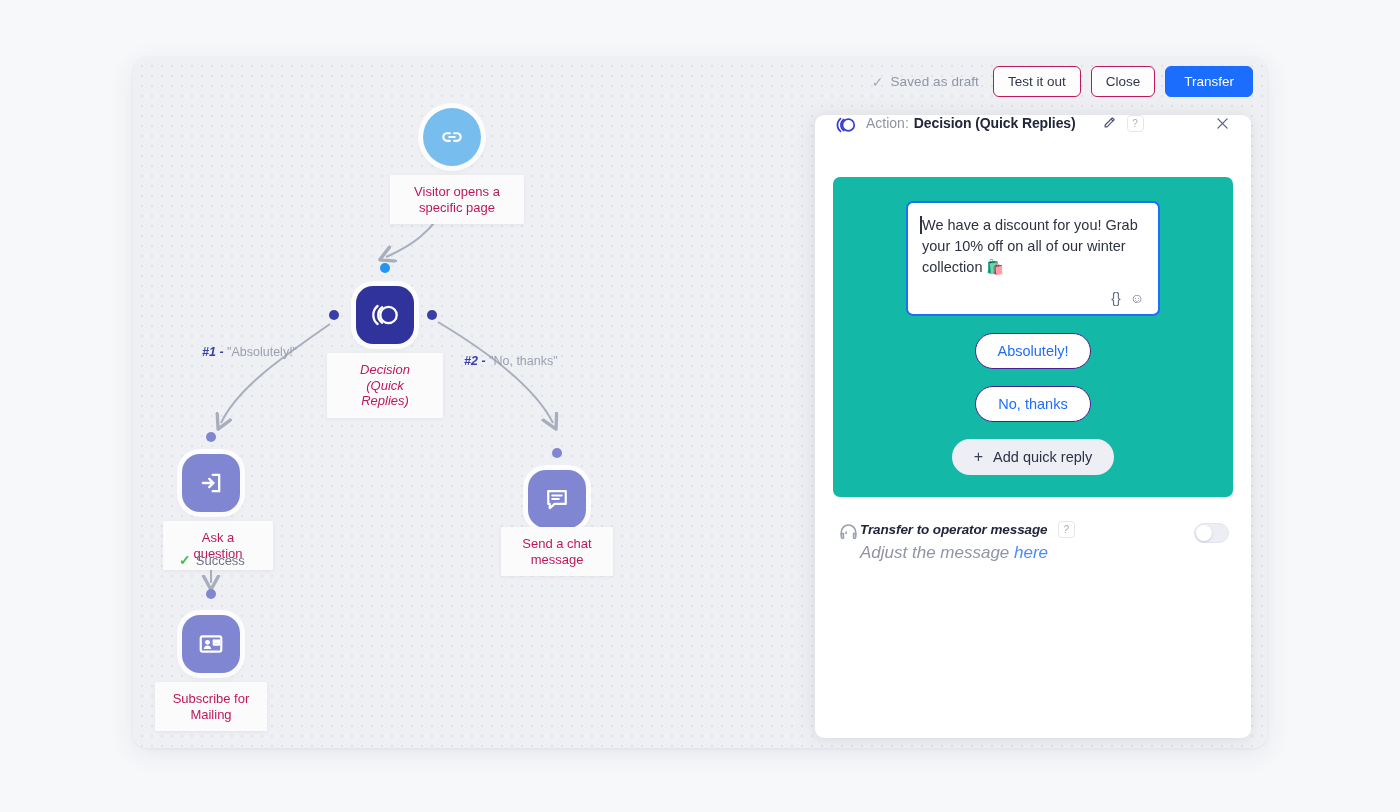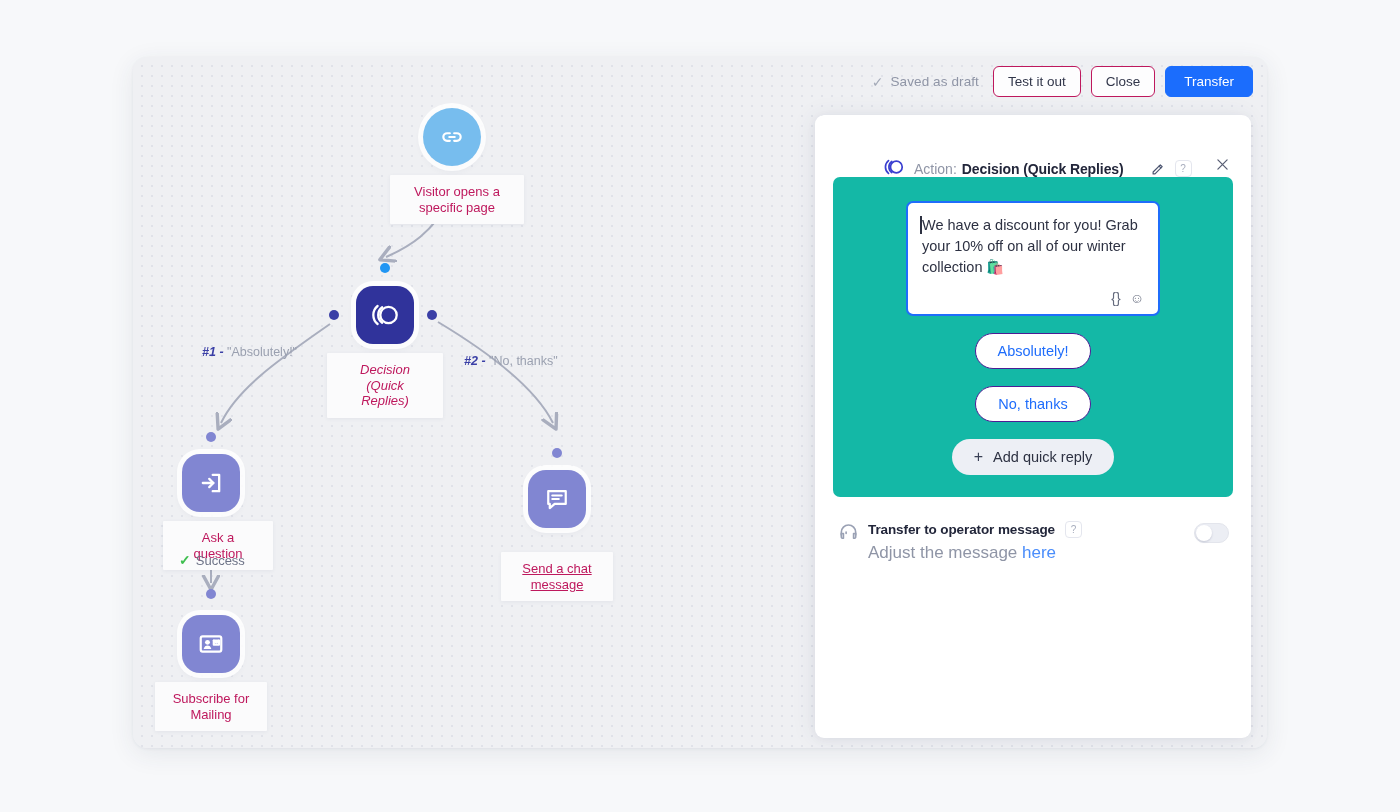--- a/index.html
+++ b/index.html
@@ -120,22 +120,22 @@
     position: absolute;
     left: 682px; top: 58px;
     width: 436px; height: 623px;
     background: #fff;
     border-radius: 9px;
     box-shadow: -3px 0 22px rgba(50,60,100,.08), 0 2px 10px rgba(50,60,100,.05);
     z-index: 8;
     overflow: hidden;
   }
   #panel-header {
-    display: flex; align-items: flex-end;
-    height: 62px; padding: 0 20px 0 19px; margin-left: 48px;
+    display: flex; align-items: flex-start;
+    height: 62px; padding: 0 20px 0 19px;
   }
   #panel-header .lbl { font-size: 14px; color: #8f95a6; margin-left: 9px; }
   #panel-header .ttl { font-size: 14px; color: #22263a; font-weight: 700; margin-left: 5px; letter-spacing: -.1px; }
   .hdr-icon-btn { cursor: pointer; display: flex; align-items: center; }
   #edit-name-button { margin-left: 26px; }
   .qmark {
     width: 17px; height: 17px; border-radius: 4px;
     border: 1px solid #e4e6ee; background: #fff;
     font-size: 10px; color: #a7adbd;
     display: flex; align-items: center; justify-content: center;
@@ -186,21 +186,21 @@
     background: #edeff5; color: #2d3142;
     font-size: 14.5px; font-family: "Liberation Sans", sans-serif;
     height: 36px; padding: 0 22px; cursor: pointer;
   }
   #add-quick-reply .plus { font-size: 16px; color: #3a4055; }
 
   #transfer-row {
     display: flex; align-items: flex-start;
     margin: 24px 18px 0; padding: 0 4px;
   }
-  #transfer-texts { margin-left: 8px; }
+  #transfer-texts { margin-left: 0; font-style: italic; }
   #transfer-title-line { display: flex; align-items: center; }
   #transfer-title { font-size: 13.5px; font-weight: 700; color: #22263a; letter-spacing: -.1px; }
   #transfer-sub { font-size: 17px; color: #8f95a6; margin-top: 5px; }
   #transfer-sub a { color: #4a8dfb; text-decoration: none; cursor: pointer; }
   #transfer-toggle {
     margin-left: auto; margin-top: 2px;
     width: 35px; height: 20px; border-radius: 10px;
     background: #eceef4; border: 1px solid #e3e5ec;
     position: relative; cursor: pointer;
   }
@@ -302,21 +302,21 @@
     </div>
 
     <div class="port violet" style="left:419px; top:391px;"></div>
     <div class="node" style="left:395px; top:413px;">
       <div class="node-icon sq-icon">
         <svg width="28" height="28" viewBox="0 0 24 24" fill="none">
           <path d="M4.5 5.2h15v11H10l-4.2 3.6v-3.6H4.5z" stroke="#fff" stroke-width="1.9" stroke-linejoin="round"></path>
           <path d="M8 9h8M8 12h5.5" stroke="#fff" stroke-width="1.9" stroke-linecap="round"></path>
         </svg>
       </div>
-      <div class="node-label" style="left:-27px; top:82px; width:112px;text-decoration:underline;">Send a chat
+      <div class="node-label" style="left:-27px; top:57px; width:112px;">Send a chat
 message</div>
     </div>
 
     <div id="history-toolbar">
       <span class="hbtn">
         <svg width="17" height="17" viewBox="0 0 24 24" fill="none" stroke="#7e869c" stroke-width="2" stroke-linecap="round" stroke-linejoin="round">
           <path d="M4 6v12"></path>
           <path d="M20 17c0-4.5-3.5-7.5-8-7.5H7"></path>
           <path d="m10 6.5-3 3 3 3"></path>
         </svg>

